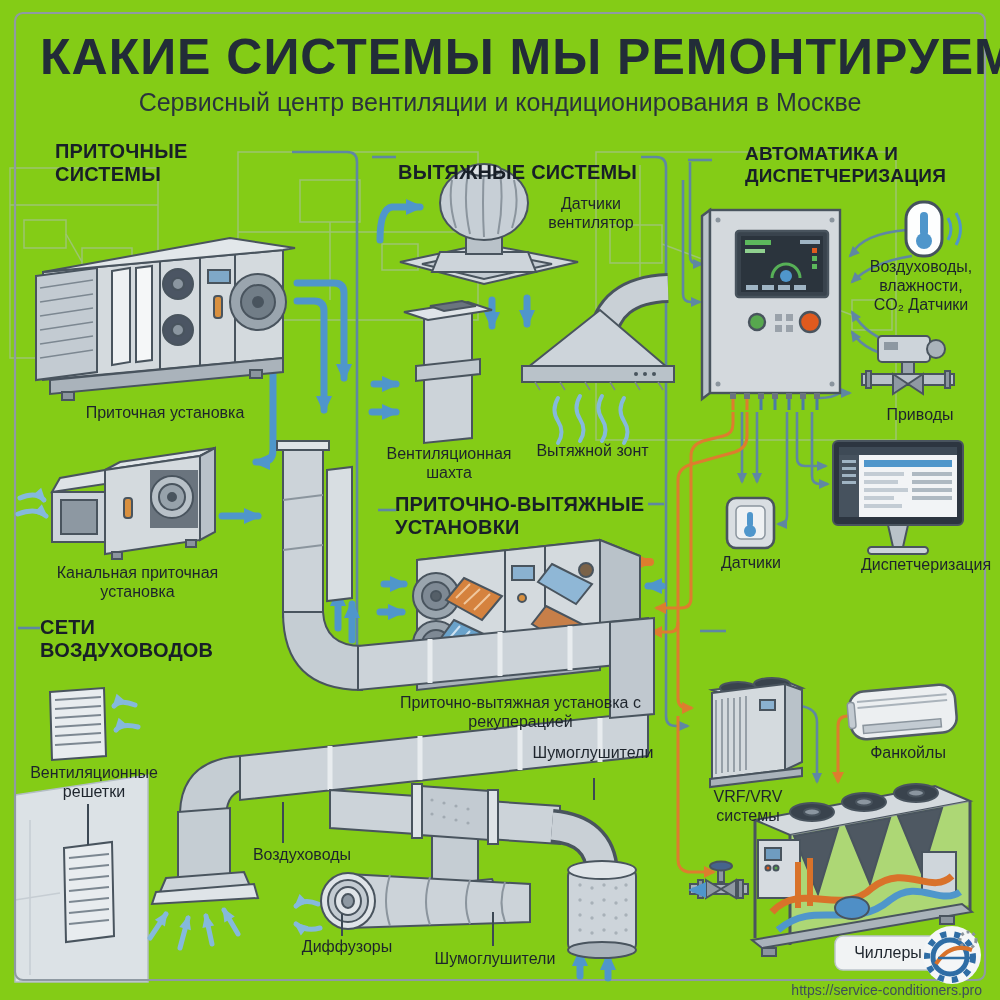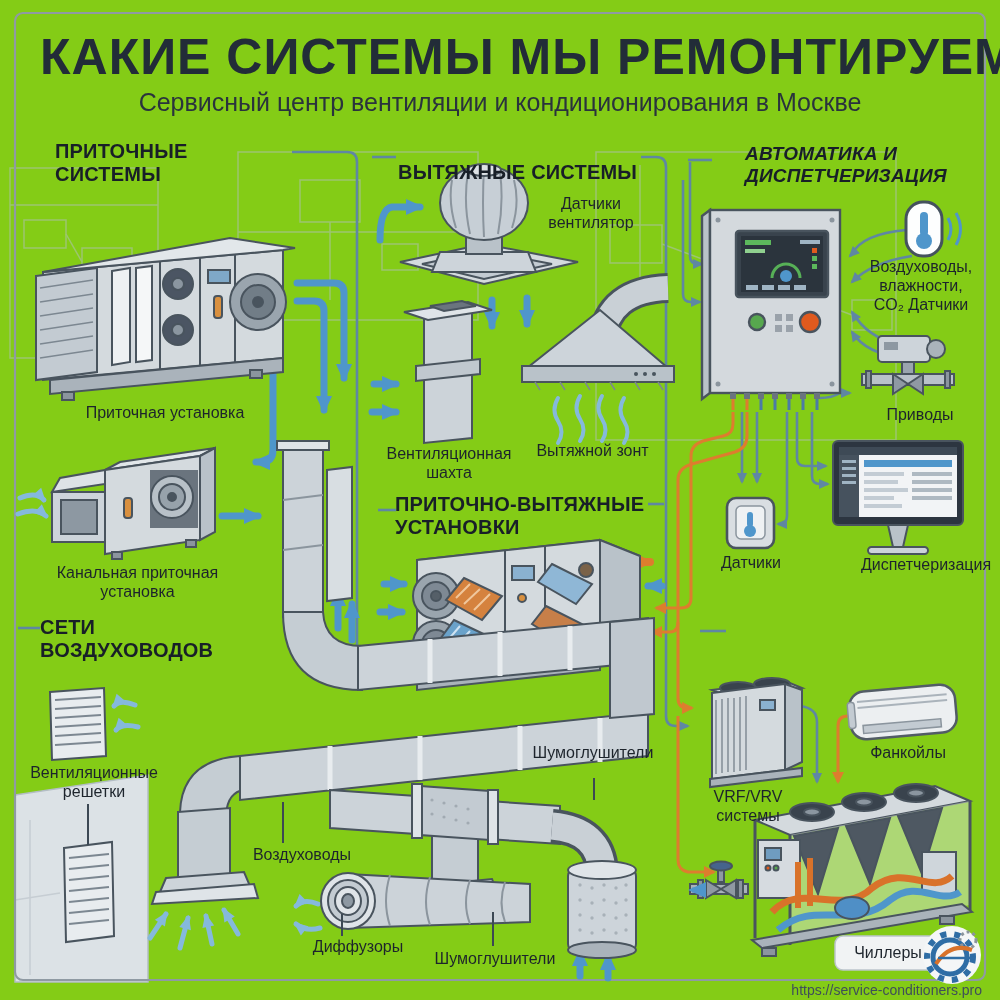--- a/index.html
+++ b/index.html
@@ -6,21 +6,21 @@
   .canvas{position:relative;width:1000px;height:1000px;margin:0 auto;
           background:#e7eaec;overflow:hidden;
           font-family:"Liberation Sans",sans-serif;}
   .canvas svg{position:absolute;left:0;top:0;}
   .txt{position:absolute;z-index:5;color:var(--label,#1d242c);}
   .title{font-weight:bold;font-size:50px;letter-spacing:1px;text-align:center;
          color:var(--title,#222c38);white-space:nowrap;}
   .subtitle{font-size:25px;text-align:center;color:var(--subtitle,#2a333d);white-space:nowrap;}
   .hdr{font-weight:bold;font-size:20px;line-height:1.16;text-align:left;
        color:var(--header,#181f28);letter-spacing:.2px;}
-  .hdr.sm{font-size:19px;font-style:italic;}
+  .hdr.sm{font-size:19px;}
   .lbl{font-size:16px;line-height:1.18;text-align:center;}
   .url{font-size:14px;color:#3f4e5a;text-align:right;text-decoration:none;}
 </style>
 </head>
 <body>
 
 <div class="canvas" style="--title: #222c38; --subtitle: #2a333d; --header: #181f28; --label: #1d242c; background: #84cc16; padding-left: 24px;">
 
 <svg width="1000" height="1000" viewBox="0 0 1000 1000">
 <defs>
@@ -553,23 +553,24 @@
 
 <div class="txt lbl" style="left:70px;top:404px;width:190px;">Приточная установка</div>
 <div class="txt lbl" style="left:50px;top:564px;width:175px;">Канальная приточная установка</div>
 <div class="txt lbl" style="left:536px;top:195px;width:110px;">Датчики вентилятор</div>
 <div class="txt lbl" style="left:385px;top:445px;width:128px;">Вентиляционная шахта</div>
 <div class="txt lbl" style="left:520px;top:442px;width:145px;">Вытяжной зонт</div>
 <div class="txt lbl" style="left:869px;top:258px;width:104px;">Воздуховоды, влажности, CO₂ Датчики</div>
 <div class="txt lbl" style="left:875px;top:406px;width:90px;">Приводы</div>
 <div class="txt lbl" style="left:710px;top:554px;width:82px;">Датчики</div>
 <div class="txt lbl" style="left:856px;top:556px;width:140px;">Диспетчеризация</div>
+<div class="txt lbl" style="left:398px;top:694px;width:245px;">Приточно-вытяжная установка с рекуперацией</div>
 <div class="txt lbl" style="left:25px;top:764px;width:138px;">Вентиляционные решетки</div>
 <div class="txt lbl" style="left:243px;top:846px;width:118px;">Воздуховоды</div>
-<div class="txt lbl" style="left:302px;top:938px;width:112px;">Диффузоры</div>
+<div class="txt lbl" style="left:291px;top:938px;width:112px;">Диффузоры</div>
 <div class="txt lbl" style="left:425px;top:950px;width:140px;">Шумоглушители</div>
 <div class="txt lbl" style="left:528px;top:744px;width:130px;">Шумоглушители</div>
 <div class="txt lbl" style="left:700px;top:788px;width:96px;">VRF/VRV системы</div>
 <div class="txt lbl" style="left:858px;top:744px;width:100px;">Фанкойлы</div>
 <div class="txt lbl" style="left:843px;top:944px;width:90px;">Чиллеры</div>
 
 <a class="txt url" href="#" style="left:700px;top:982px;width:282px;">https://service-conditioners.pro</a>
 
 </div>
 

